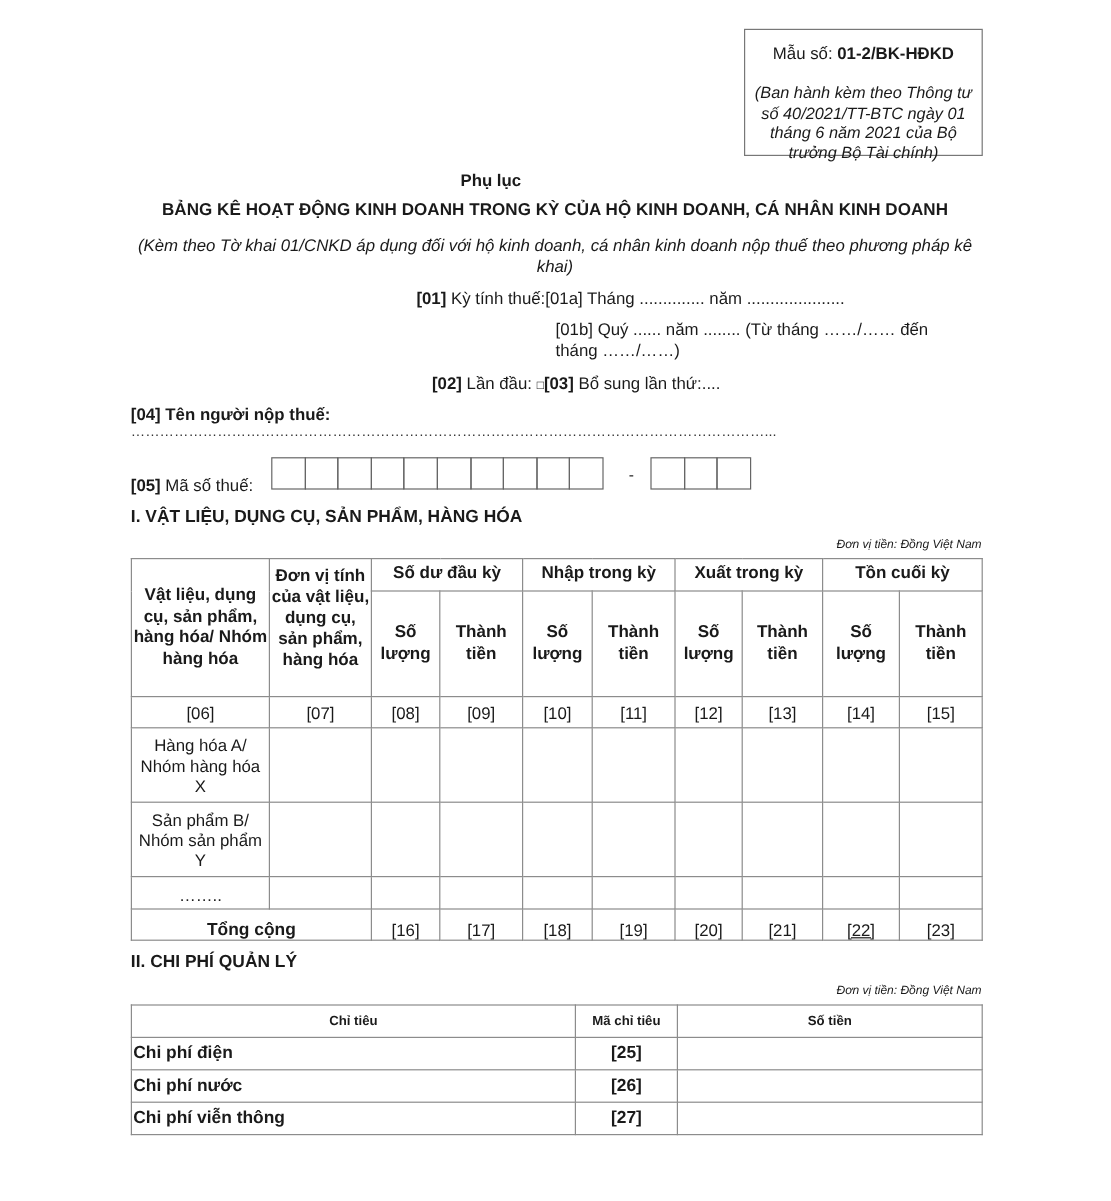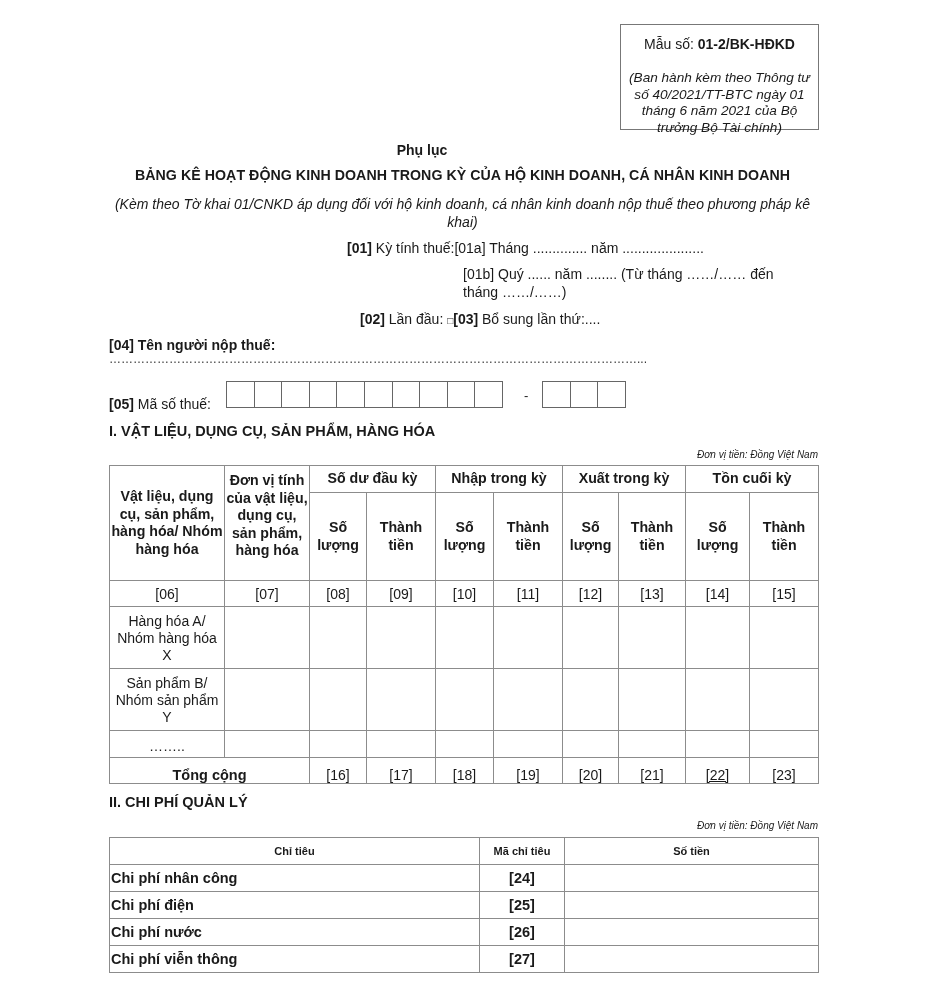--- a/index.html
+++ b/index.html
@@ -7,21 +7,21 @@
   body { position: relative; font-family: "Liberation Sans", sans-serif; color: #1a1a1a; font-size: 14px; }
   .abs { position: absolute; }
   .b { font-weight: bold; }
   .r { text-align: right; }
 
   
   .form-box { left: 620px; top: 24px; width: 199px; height: 106px; border: 1px solid #777; text-align: center; }
   .form-box .fn { margin-top: 10px; font-size: 14px; line-height: 18px; }
   .form-box .issued { margin-top: 17px; font-size: 13.6px; line-height: 16.5px; font-style: italic; padding: 0 2px; }
 
-  .title-small { left: 13px; width: 818px; top: 142px; font-size: 14px; font-weight: bold; text-align: center; }
+  .title-small { left: 0; width: 818px; top: 142px; font-size: 14px; font-weight: bold; text-align: center; }
   .title-main { left: 100px; width: 725px; top: 167px; font-size: 14.2px; font-weight: bold; text-align: center; letter-spacing: 0.05px; }
   .subtitle { left: 105px; width: 715px; top: 195px; font-size: 14px; font-style: italic; text-align: center; line-height: 18px; }
 
   .line { font-size: 14px; line-height: 18px; white-space: nowrap; }
 
   .dotline { left: 109px; top: 352px; width: 630px; overflow: hidden; white-space: nowrap; font-size: 12px; letter-spacing: 0px; color: #333; }
 
   .taxbox-group { top: 381px; height: 27px; display: flex; }
   .taxbox { width: 28.6px; height: 27px; border: 1px solid #666; margin-left: -1px; }
   .dash { top: 388px; left: 524px; font-size: 13px; }
@@ -196,25 +196,20 @@
       <col style="width:85px">
       <col style="width:254px">
   </colgroup>
   <tbody>
       <tr>
     <th>Chỉ tiêu</th>
     <th>Mã chỉ tiêu</th>
     <th>Số tiền</th>
   </tr>
   <tr>
-    <td>Chi phí nhân công</td>
-    <td class="code">[24]</td>
-    <td></td>
-  </tr>
-  <tr>
     <td>Chi phí điện</td>
     <td class="code">[25]</td>
     <td></td>
   </tr>
   <tr>
     <td>Chi phí nước</td>
     <td class="code">[26]</td>
     <td></td>
   </tr>
   <tr>

